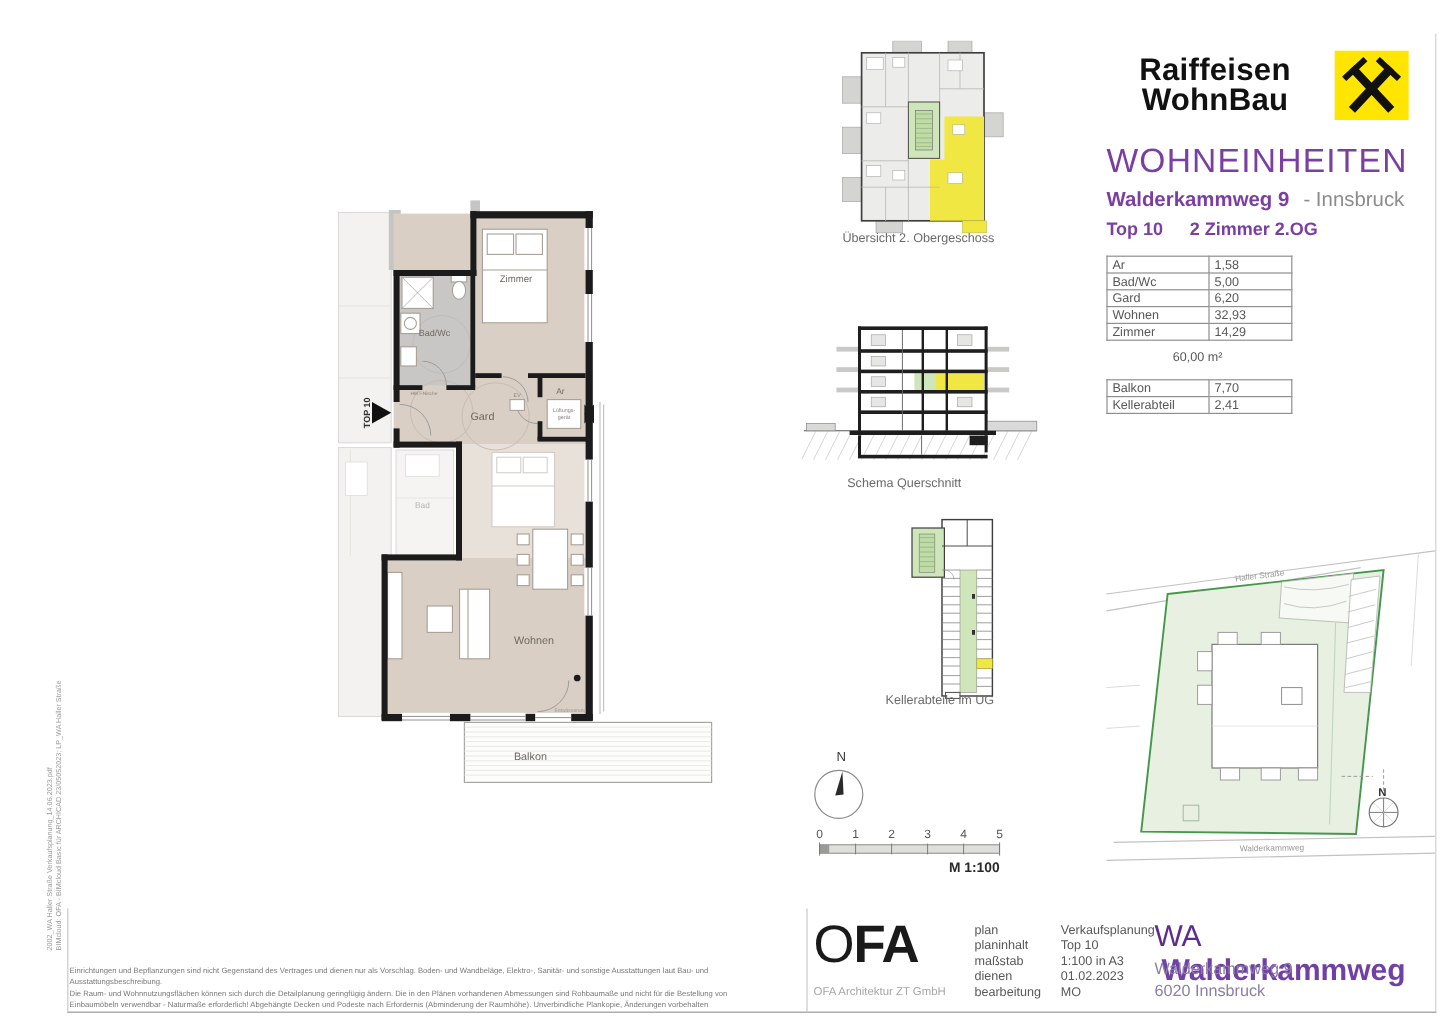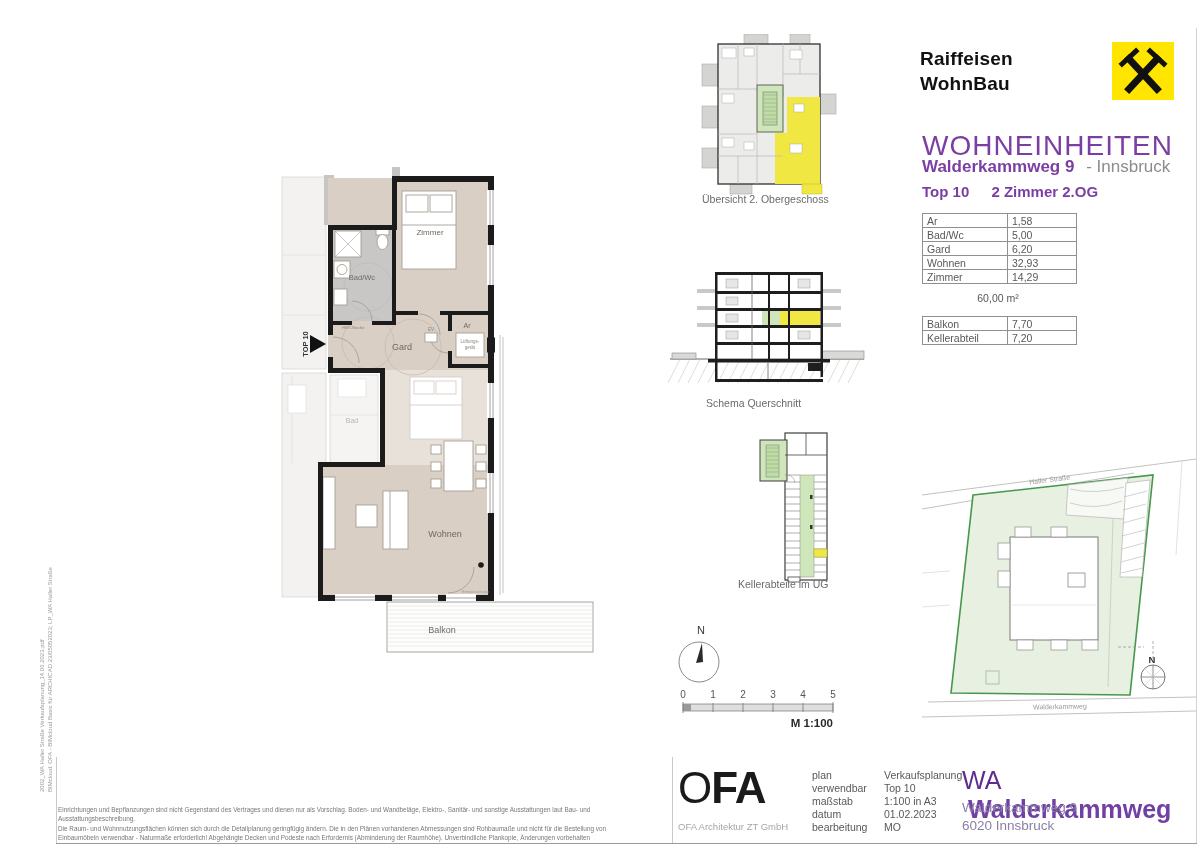--- a/index.html
+++ b/index.html
@@ -268,37 +268,37 @@
       <text x="95" y="12">3</text>
       <text x="125" y="12">4</text>
       <text x="155" y="12">5</text>
     </g>
     <rect x="5" y="18" width="150" height="7" fill="#dededc" stroke="#777" stroke-width="0.7"></rect>
     <rect x="5" y="18" width="8" height="7" fill="#9a9a98"></rect>
     <path d="M5,16 V27 M35,17 V26 M65,17 V26 M95,17 V26 M125,17 V26 M155,16 V27" stroke="#777" stroke-width="0.8"></path>
     <text x="155" y="41" font-size="11.5" font-weight="bold" fill="#2a2a28" text-anchor="end">M 1:100</text>
   </svg>
 
-  <div class="abs" style="left:920px;top:46px;width:185px;text-align:left;font-size:19px;font-weight:bold;color:#111;line-height:25px;letter-spacing:0.2px;">
+  <div class="abs" style="left:920px;top:46px;width:185px;text-align:center;font-size:26px;font-weight:bold;color:#111;line-height:25px;letter-spacing:0.2px;">
     <div>Raiffeisen</div>
     <div>WohnBau</div>
   </div>
   <svg class="abs" style="left:1112px;top:42px;" width="62" height="58" viewBox="0 0 62 58">
     <rect x="0" y="0" width="62" height="58" fill="#ffe500"></rect>
     <g stroke="#111" stroke-width="7" stroke-linecap="square">
       <path d="M17,17 L45,47"></path>
       <path d="M45,17 L17,47"></path>
     </g>
     <g stroke="#111" stroke-width="5" stroke-linecap="square">
       <path d="M10,22 L24,9"></path>
       <path d="M38,9 L52,22"></path>
     </g>
   </svg>
 
-  <div class="abs" style="left:922px;top:118px;font-size:28px;color:#7b3fa3;letter-spacing:1px;margin-top:12px;">WOHNEINHEITEN</div>
+  <div class="abs" style="left:922px;top:118px;font-size:28px;color:#7b3fa3;letter-spacing:1px;">WOHNEINHEITEN</div>
   <div class="abs" style="left:922px;top:157px;font-size:17px;">
     <span class="purple" style="font-weight:bold;">Walderkammweg 9</span>
     <span style="color:#8c8c8c;margin-left:7px;">- Innsbruck</span>
   </div>
   <div class="abs" style="left:922px;top:183px;font-size:15px;font-weight:bold;color:#7b3fa3;">
     <span>Top 10</span>
     <span style="margin-left:18px;">2 Zimmer 2.OG</span>
   </div>
 
   <table class="atable abs" style="left:922px;top:213px;">
@@ -328,21 +328,21 @@
   <div class="abs" style="left:948px;top:292px;width:100px;text-align:center;font-size:10.5px;color:#585858;">60,00 m²</div>
 
   <table class="atable abs" style="left:922px;top:316px;">
     <tbody>
         <tr>
           <td class="lab">Balkon</td>
           <td class="val">7,70</td>
         </tr>
     <tr>
           <td class="lab">Kellerabteil</td>
-          <td class="val">7,20</td>
+          <td class="val">2,41</td>
         </tr>
   </tbody>
     </table>
 
   <svg class="abs" style="left:920px;top:455px;" width="278" height="272" viewBox="0 0 278 272">
     <g stroke="#c2c2c0" stroke-width="1" fill="none">
       <path d="M2,40 L276,4"></path>
         <path d="M2,54 L214,18"></path>
       <path d="M8,247 L276,242"></path>
         <path d="M2,262 L276,256"></path>
@@ -392,23 +392,23 @@
     <div>Einbaumöbeln verwendbar - Naturmaße erforderlich! Abgehängte Decken und Podeste nach Erfordernis (Abminderung der Raumhöhe). Unverbindliche Plankopie, Änderungen vorbehalten</div>
   </div>
 
   <div class="abs" style="left:678px;top:764px;font-size:44px;color:#1a1a1a;letter-spacing:-1px;line-height:48px;">
     <span style="font-weight:400;">O</span><span style="font-weight:800;">FA</span>
   </div>
   <div class="abs" style="left:678px;top:821px;font-size:9.5px;color:#a6a6a4;">OFA Architektur ZT GmbH</div>
 
   <div class="abs foot-col" style="left:800px;top:769px;">
     <div>plan</div>
-    <div>verwendbar</div>
+    <div>planinhalt</div>
     <div>maßstab</div>
-    <div>datum</div>
+    <div>dienen</div>
     <div>bearbeitung</div>
   </div>
   <div class="abs foot-col" style="left:872px;top:769px;">
     <div>Verkaufsplanung</div>
     <div>Top 10</div>
     <div>1:100 in A3</div>
     <div>01.02.2023</div>
     <div>MO</div>
   </div>
 

